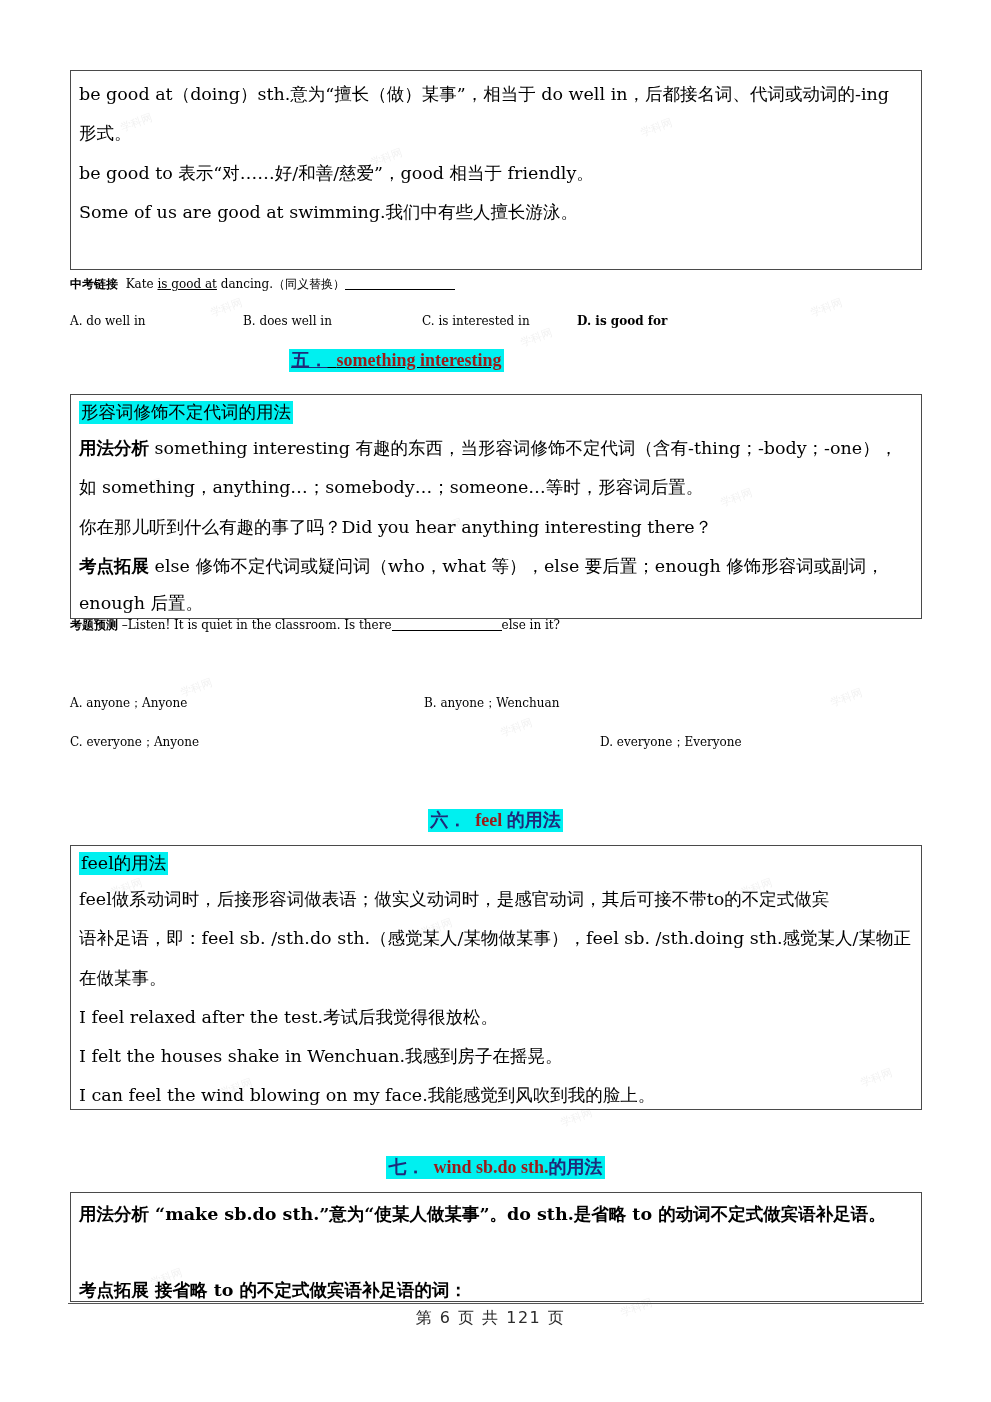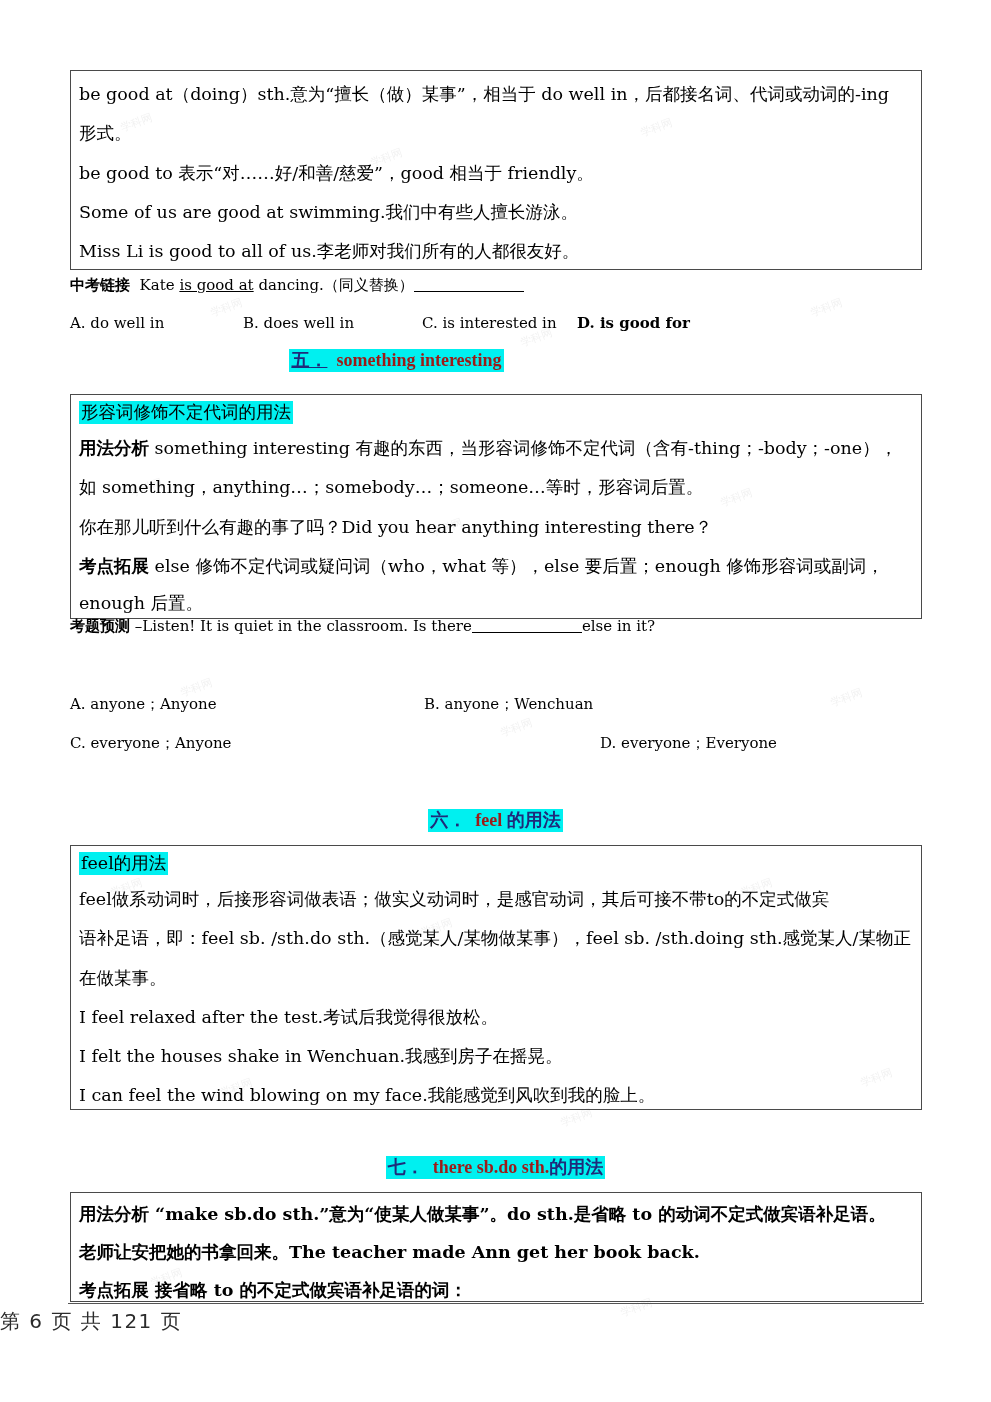--- a/index.html
+++ b/index.html
@@ -35,21 +35,21 @@
 
   .boxline {
     position: absolute;
     left: 8px;
     font-size: 17.5px;
     white-space: nowrap;
   }
 
   .freeline {
     position: absolute;
-    font-size: 15px;
+    font-size: 12px;
     white-space: nowrap;
   }
 
   
   .hl {
     background: #00f0f0;
     padding: 1px 2px 2px 2px;
   }
 
   
@@ -78,22 +78,22 @@
     position: absolute;
     left: 68px;
     width: 856px;
     height: 0;
     border-top: 1.2px solid #555;
   }
   .footer-text {
     position: absolute;
     width: 981px;
     left: 0;
-    text-align: left;
-    font-size: 20px;
+    text-align: center;
+    font-size: 16px;
     letter-spacing: 1.5px;
     font-family: "DejaVu Sans", "Liberation Sans", sans-serif;
     color: #2b2b2b;
   }
 
   
   .wm {
     position: absolute;
     color: rgba(150,150,150,0.13);
     font-size: 11px;
@@ -127,33 +127,32 @@
   <div class="wm" style="left:560px;top:1110px;">学科网</div>
   <div class="wm" style="left:860px;top:1070px;">学科网</div>
   <div class="wm" style="left:150px;top:1270px;">学科网</div>
   <div class="wm" style="left:620px;top:1300px;">学科网</div>
 
   <div class="box" style="left:70px; top:70px; width:852px; height:200px;">
     <div class="boxline cn" style="top:11px;">be good at（doing）sth.意为“擅长（做）某事”，相当于 do well in，后都接名词、代词或动词的-ing</div>
     <div class="boxline cn" style="top:50px;">形式。</div>
     <div class="boxline cn" style="top:90px;">be good to 表示“对……好/和善/慈爱”，good 相当于 friendly。</div>
     <div class="boxline cn" style="top:129px;">Some of us are good at swimming.我们中有些人擅长游泳。</div>
-    <div class="boxline cn" style="top:168px;">Miss Li is good to all of us.李老师对我们所有的人都很友好。</div>
   </div>
 
   <div class="freeline cn" style="left:70px; top:276px;">
     <span class="b">中考链接</span><span>&nbsp;&nbsp;</span><span>Kate </span><span class="ul">is good at</span><span> dancing.（同义替换）</span><span class="blank" style="width:110px;"></span>
   </div>
 
   <div class="freeline cn" style="left:70px; top:314px;">A. do well in</div>
   <div class="freeline cn" style="left:243px; top:314px;">B. does well in</div>
   <div class="freeline cn" style="left:422px; top:314px;">C. is interested in</div>
   <div class="freeline cn" style="left:577px; top:314px;font-weight:bold;">D. is good for</div>
 
-  <div class="sec-head" style="left:0; top:348px; width:793px;">
+  <div class="sec-head" style="left:0; top:348px; width:793px;text-decoration:underline;">
     <span class="hl"><span class="num cn ul">五．</span><span>&nbsp;&nbsp;</span><span class="en">something interesting</span></span>
   </div>
 
   <div class="box" style="left:70px; top:394px; width:852px; height:225px;">
     <div class="boxline cn" style="top:5px;">
       <span class="hl">形容词修饰不定代词的用法</span>
     </div>
     <div class="boxline cn" style="top:41px;">
       <span class="b">用法分析</span><span>  something interesting 有趣的东西，当形容词修饰不定代词（含有-thing；-body；-one），</span>
     </div>
@@ -184,28 +183,27 @@
     </div>
     <div class="boxline cn" style="top:41px;">feel做系动词时，后接形容词做表语；做实义动词时，是感官动词，其后可接不带to的不定式做宾</div>
     <div class="boxline cn" style="top:80px;">语补足语，即：feel sb. /sth.do sth.（感觉某人/某物做某事），feel sb. /sth.doing sth.感觉某人/某物正</div>
     <div class="boxline cn" style="top:120px;">在做某事。</div>
     <div class="boxline cn" style="top:159px;">I feel relaxed after the test.考试后我觉得很放松。</div>
     <div class="boxline cn" style="top:198px;">I felt the houses shake in Wenchuan.我感到房子在摇晃。</div>
     <div class="boxline cn" style="top:237px;">I can feel the wind blowing on my face.我能感觉到风吹到我的脸上。</div>
   </div>
 
   <div class="sec-head" style="left:0; top:1155px; width:991px;">
-    <span class="hl"><span class="num cn">七．</span><span>&nbsp;&nbsp;</span><span class="en">there sb.do sth.</span><span class="tail cn">的用法</span></span>
+    <span class="hl"><span class="num cn">七．</span><span>&nbsp;&nbsp;</span><span class="en">wind sb.do sth.</span><span class="tail cn">的用法</span></span>
   </div>
 
   <div class="box" style="left:70px; top:1192px; width:852px; height:110px;">
     <div class="boxline cn b" style="top:9px;">
       <span>用法分析</span><span> “make sb.do sth.”意为“使某人做某事”。do sth.是省略 to 的动词不定式做宾语补足语。</span>
     </div>
-    <div class="boxline cn b" style="top:47px;">老师让安把她的书拿回来。The teacher made Ann get her book back.</div>
     <div class="boxline cn b" style="top:85px;">
       <span>考点拓展</span><span> 接省略 to 的不定式做宾语补足语的词：</span>
     </div>
   </div>
 
   <div class="footer-rule" style="top:1303px;"></div>
   <div class="footer-text" style="top:1308px;">第 6 页 共 121 页</div>
 
 </div>
 

